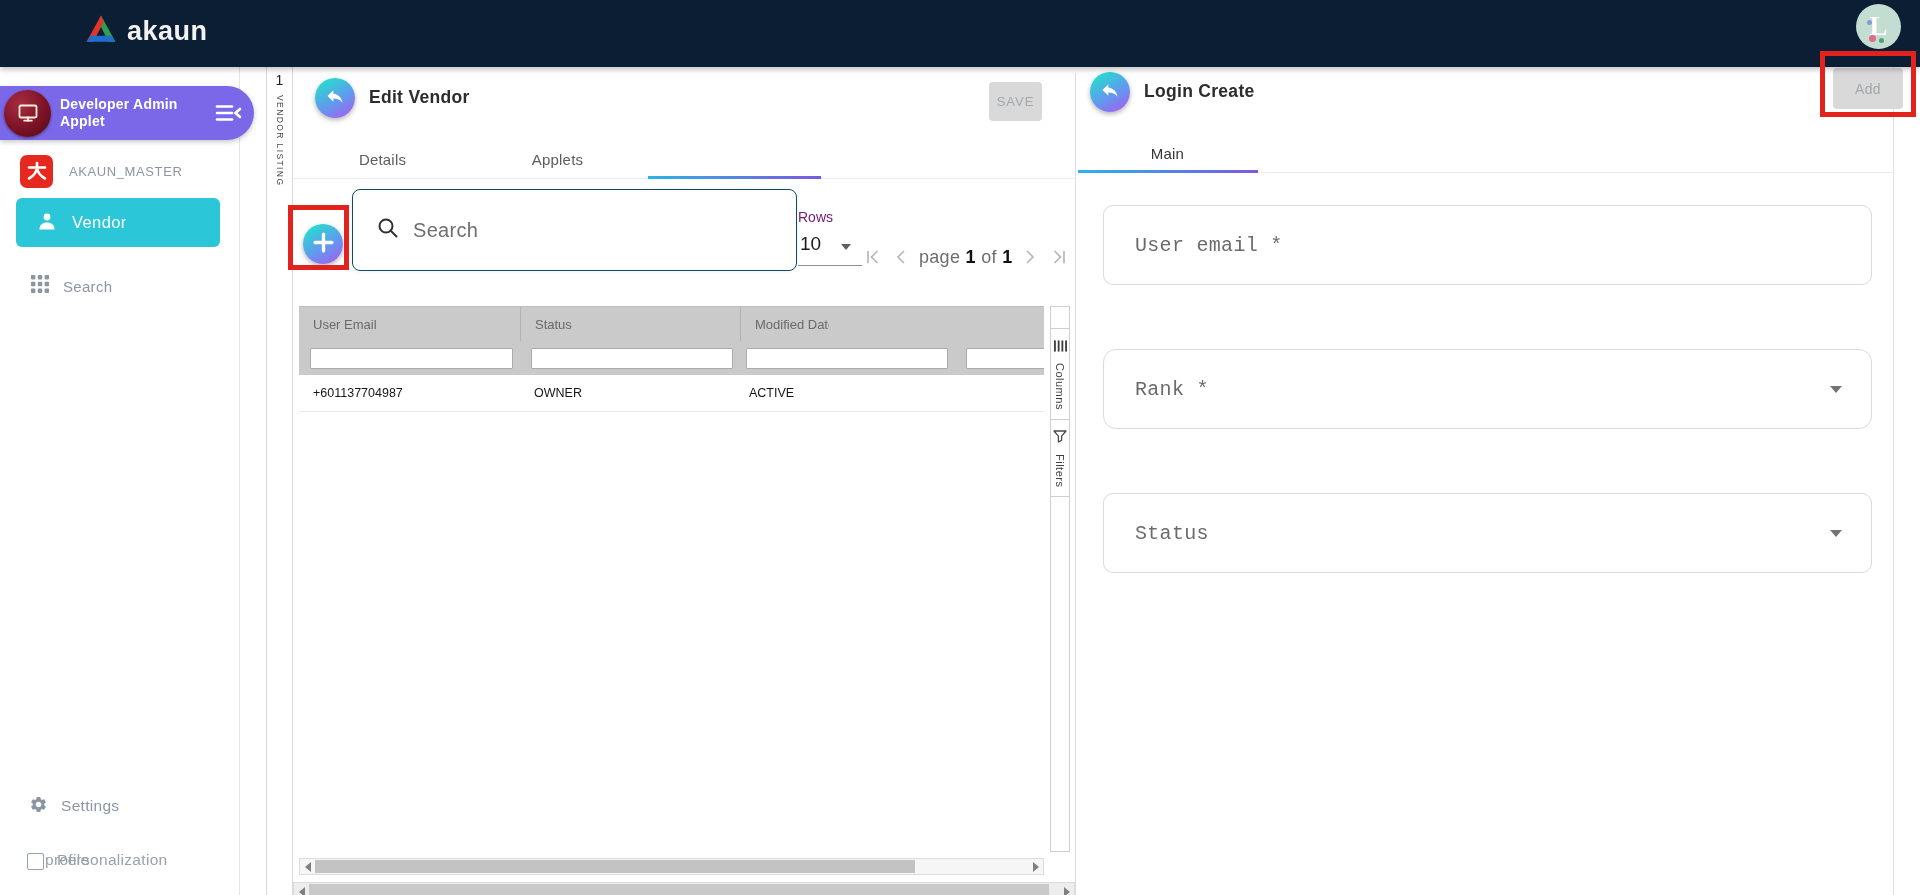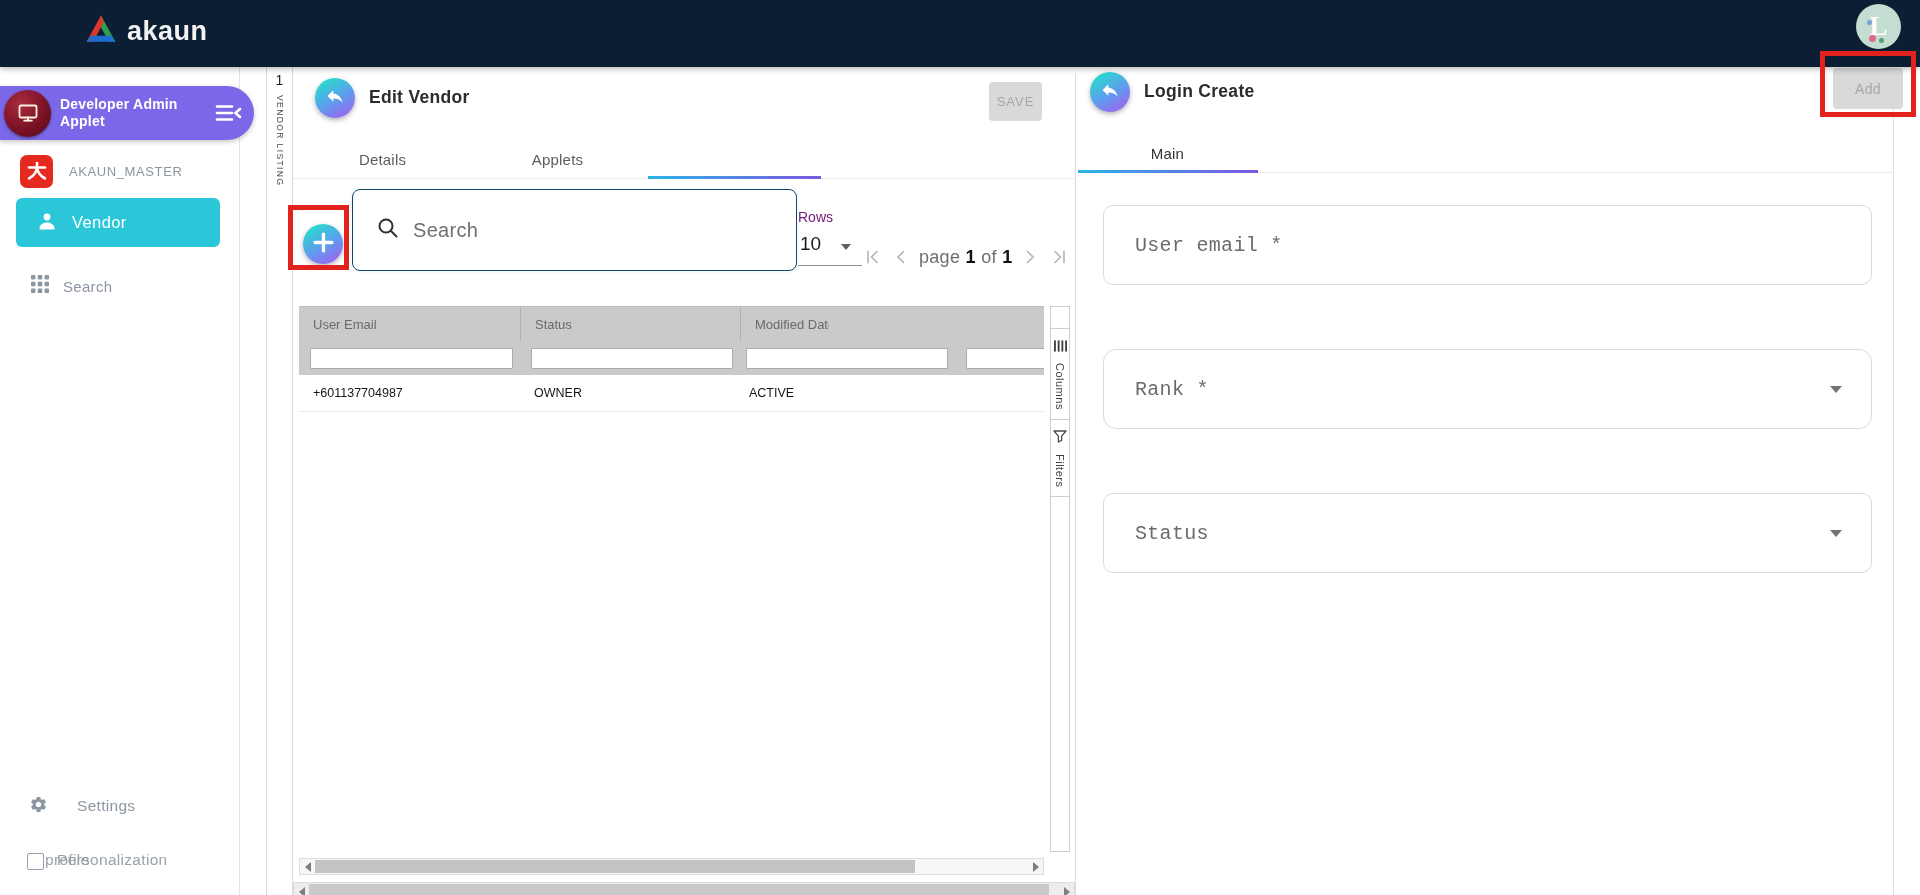--- a/index.html
+++ b/index.html
@@ -36,21 +36,21 @@
   .master-badge{width:33px;height:33px;border-radius:7px;background:#e6291f;flex:none;
                 display:flex;align-items:center;justify-content:center;}
   .master-label{font-size:13px;color:#8b96a2;letter-spacing:.6px;}
   .row-vendor{left:16px;top:131px;width:204px;height:49px;background:#2bc7d8;border-radius:6px;
               padding-left:21px;gap:15px;box-sizing:border-box;}
   .vendor-label{font-size:16.5px;color:#fff;letter-spacing:.4px;}
   .row-applet{left:0;top:203px;width:239px;height:32px;padding-left:31px;gap:14px;box-sizing:border-box;}
   .applet-label{font-size:15px;color:#8b96a2;letter-spacing:.3px;}
 
   .row-settings{left:0;top:724px;width:239px;height:30px;padding-left:29px;gap:13px;box-sizing:border-box;}
-  .settings-label{font-size:15.5px;color:#8b96a2;letter-spacing:.3px;margin-left:16px;}
+  .settings-label{font-size:15.5px;color:#8b96a2;letter-spacing:.3px;}
   .row-personalization{left:0;top:783px;width:239px;height:24px;box-sizing:border-box;}
   .pz-checkbox{position:absolute;left:27px;top:3px;width:15px;height:15px;border:1.6px solid #97a1ab;
                border-radius:2px;background:#fff;cursor:pointer;}
   .pz-label{position:absolute;top:1px;font-size:15.5px;color:#98a2aa;letter-spacing:.3px;white-space:nowrap;}
   .pz-profile{left:45px;}
   .pz-personalization{left:57px;}
 
   
   .listing-strip{position:absolute;left:266px;top:67px;width:27px;height:828px;background:#fff;
                  border-left:1px solid #dadada;border-right:1px solid #dadada;box-sizing:border-box;z-index:4;}

